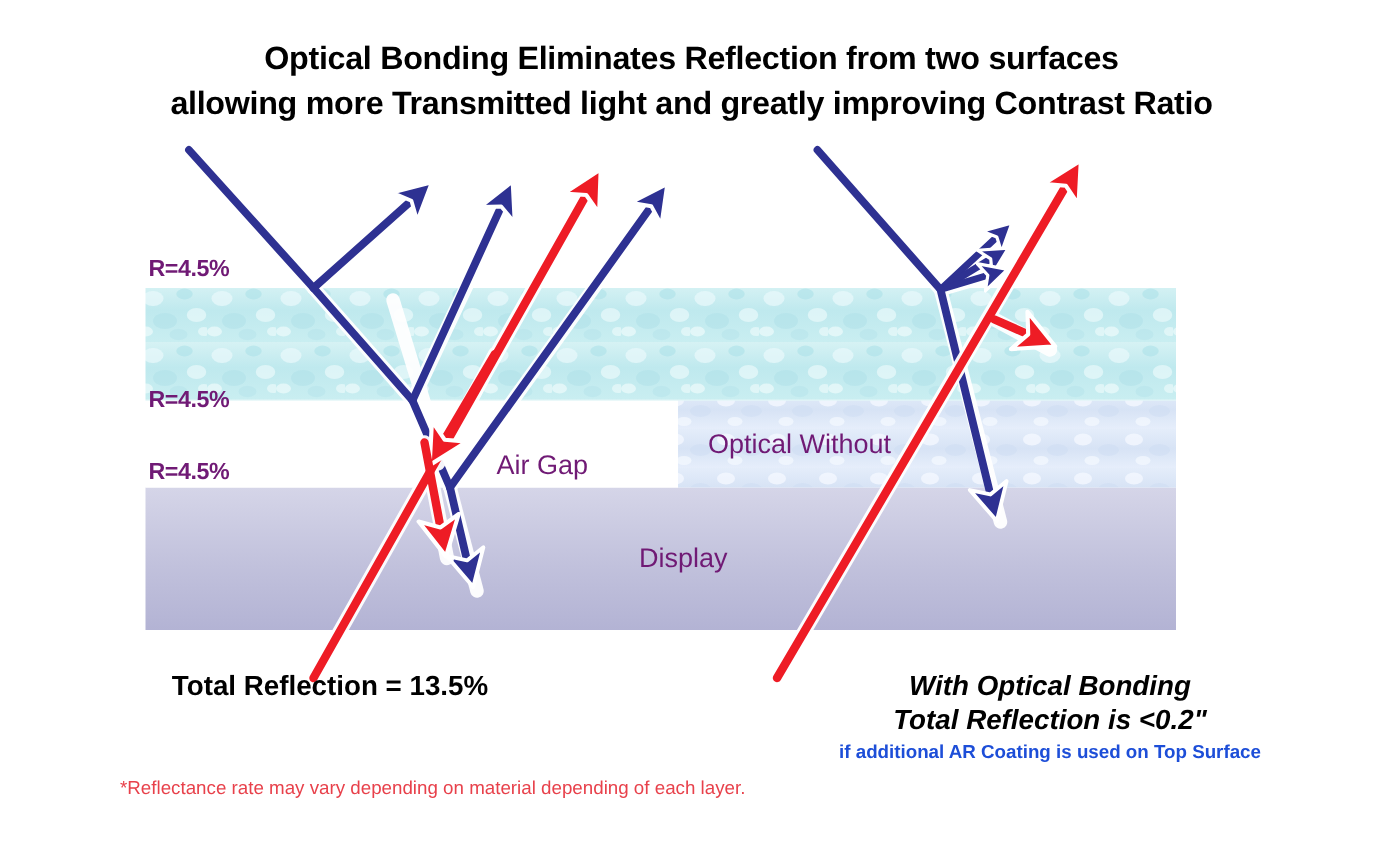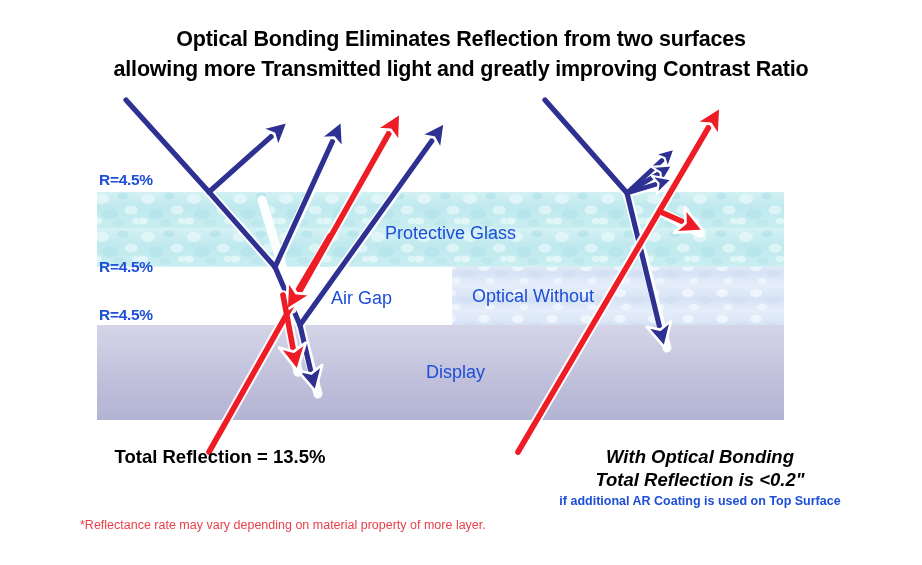--- a/index.html
+++ b/index.html
@@ -38,21 +38,21 @@
     position: absolute;
     left: 0;
     top: 0;
     width: 922px;
     height: 565px;
   }
 
   
   .lbl {
     position: absolute;
-    color: #1d4ed8;
+    color: #701a75;
     white-space: nowrap;
   }
   .r-label {
     font-weight: bold;
     font-size: 15.5px;
     letter-spacing: -0.3px;
   }
   .layer-label {
     font-size: 18px;
     font-weight: normal;
@@ -213,30 +213,29 @@
       </g>
       <path d="M 518 452 L 717 113" stroke="#ee1c25" stroke-width="5.6" marker-end="url(#headRed)"></path>
       <path d="M 663 213 L 697 228" stroke="#ee1c25" stroke-width="5.6" marker-end="url(#headRed)"></path>
     </g>
   </svg>
 
   <div class="lbl r-label" style="left:99px; top:171px;">R=4.5%</div>
   <div class="lbl r-label" style="left:99px; top:258px;">R=4.5%</div>
   <div class="lbl r-label" style="left:99px; top:306px;">R=4.5%</div>
 
-  <div class="lbl layer-label" style="left:385px; top:223px;">Protective Glass</div>
-  <div class="lbl layer-label" style="left:331px; top:288px;">Air Gap</div>
+  <div class="lbl layer-label" style="left:331px; top:300px;">Air Gap</div>
   <div class="lbl layer-label" style="left:472px; top:286px;">Optical Without</div>
   <div class="lbl layer-label" style="left:426px; top:362px;">Display</div>
 
   <div class="caption" style="left:95px; top:445px; width:250px;">
     <span class="cap-line">Total Reflection = 13.5%</span>
   </div>
 
   <div class="caption" style="left:565px; top:445px; width:270px;font-style:italic;">
     <span class="cap-line">With Optical Bonding</span>
     <span class="cap-line">Total Reflection is &lt;0.2"</span>
   </div>
   <div class="subnote" style="left:545px; top:494px; width:310px;">if additional AR Coating is used on Top Surface</div>
 
-  <div class="footnote" style="left:80px; top:518px;">*Reflectance rate may vary depending on material property of more layer.</div>
+  <div class="footnote" style="left:80px; top:518px;">*Reflectance rate may vary depending on material depending of each layer.</div>
 
 </div>
 
 </body></html>

